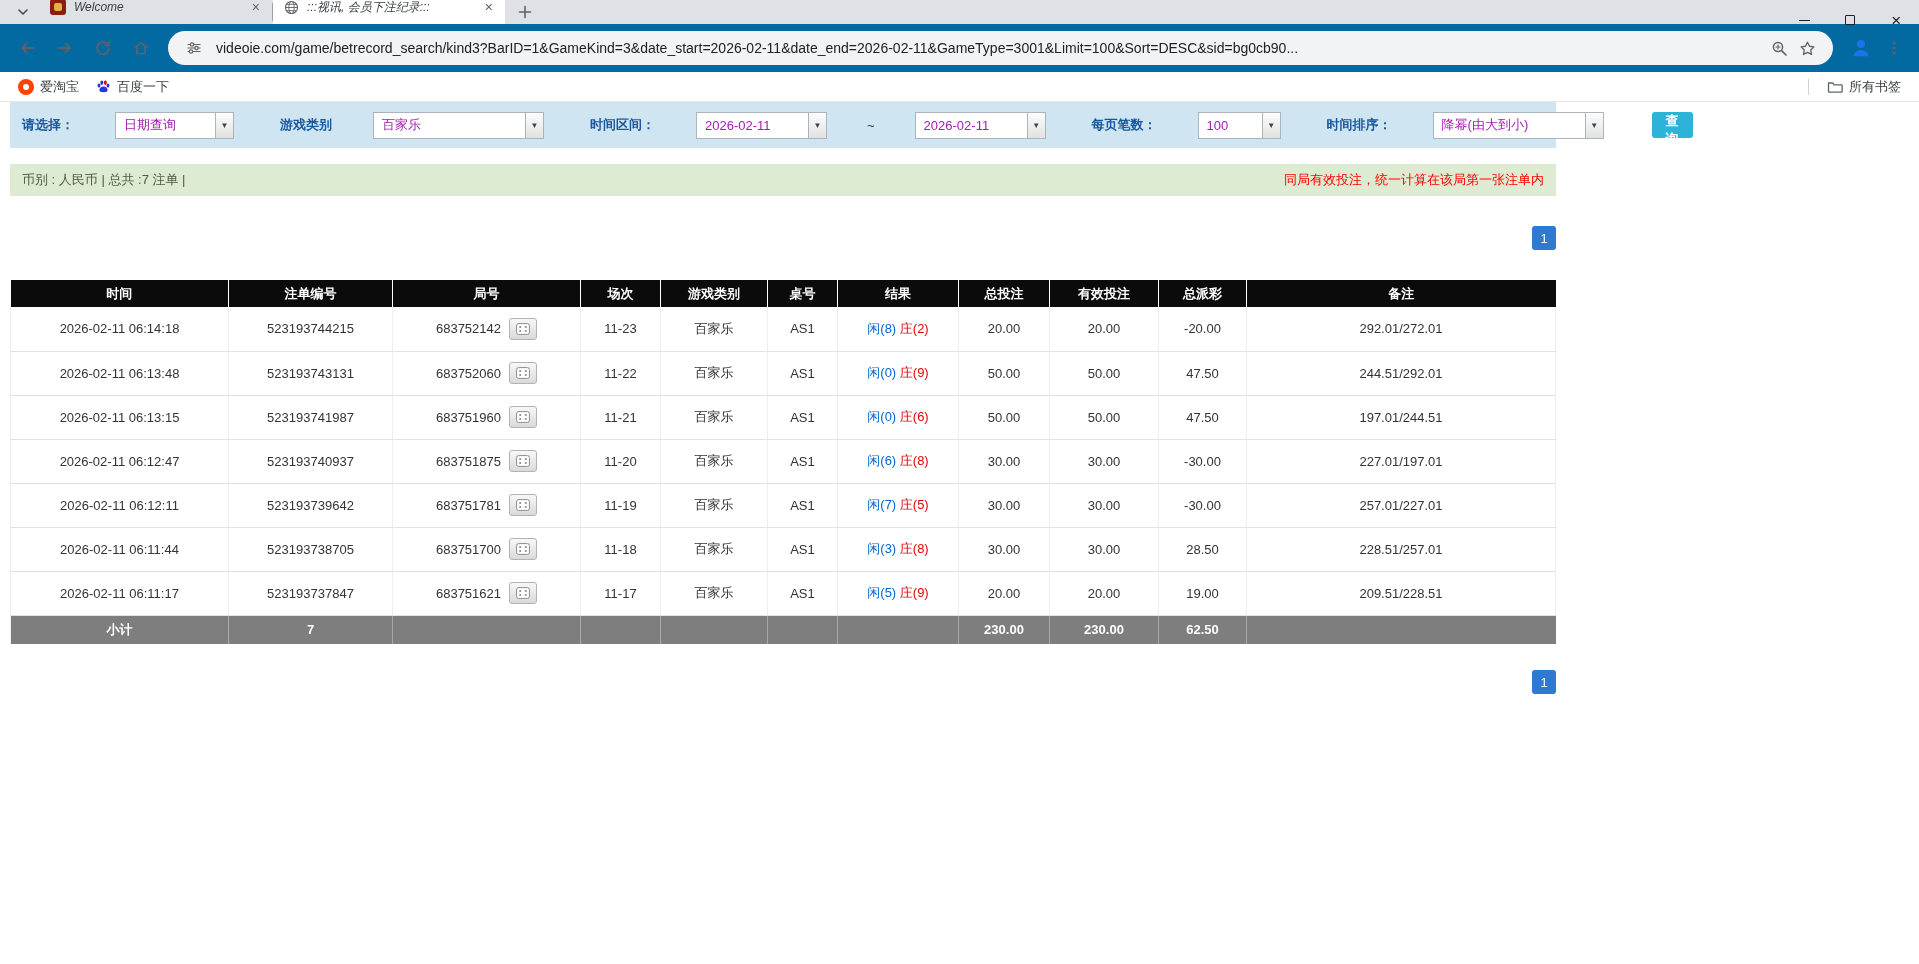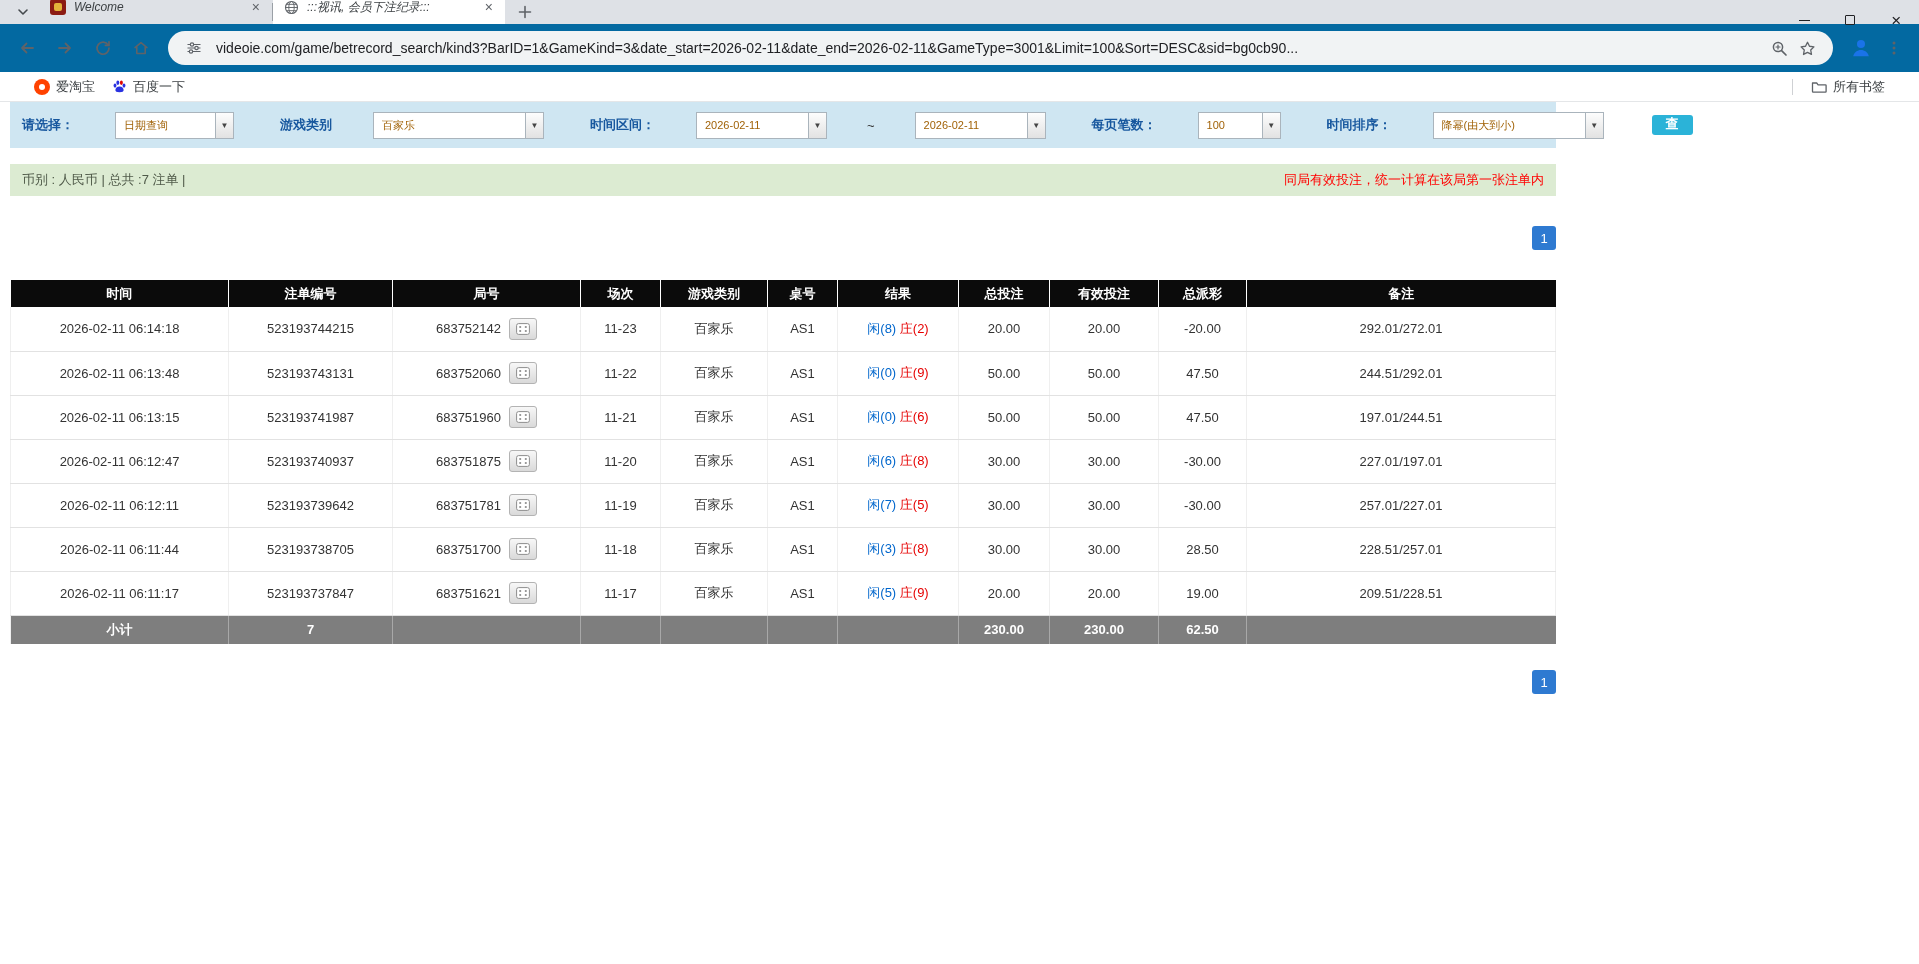--- a/index.html
+++ b/index.html
@@ -25,43 +25,43 @@
   .closex { font-size:17px; line-height:1; }
 
   .toolbar { height:48px; background:#0369a1; display:flex; align-items:center; padding:0 8px; }
   .nav-icon { width:34px; height:34px; border-radius:50%; display:flex; align-items:center; justify-content:center; margin:0 2px; cursor:pointer; }
   .omnibox { flex:1; height:34px; background:#f1f3f4; border-radius:17px; margin:0 8px; display:flex; align-items:center; padding:0 12px; min-width:0; cursor:text; }
   .omnibox .url { flex:1; font-size:14px; color:#202124; white-space:nowrap; overflow:hidden; margin:0 8px; }
   .omni-icon { width:22px; height:22px; display:flex; align-items:center; justify-content:center; flex:0 0 auto; margin:0 3px; cursor:pointer; }
   .profile { width:28px; height:28px; margin:0 6px; display:flex; align-items:center; justify-content:center; cursor:pointer; }
   .menu-dots { width:26px; height:26px; display:flex; align-items:center; justify-content:center; margin-right:4px; cursor:pointer; }
 
-  .bookmarks { height:30px; background:#fff; border-bottom:1px solid #e4e6e8; display:flex; align-items:center; padding:0 26px; font-size:13px; color:#3c4043; }
+  .bookmarks { height:30px; background:#fff; border-bottom:1px solid #e4e6e8; display:flex; align-items:center; padding:0 10px; font-size:13px; color:#3c4043; }
   .bm-item { display:flex; align-items:center; gap:6px; padding:3px 8px; border-radius:14px; cursor:pointer; }
   .bm-ico { width:16px; height:16px; display:flex; align-items:center; justify-content:center; }
   .ico-taobao { background:#ff4200; border-radius:50%; position:relative; }
   .ico-taobao::after { content:""; position:absolute; left:5px; top:5px; width:6px; height:6px; background:#fff; border-radius:50%; }
   .bm-spacer { flex:1; }
   .bm-divider { width:1px; height:16px; background:#cfd1d4; margin:0 10px; }
 
   
   .page { padding-left:10px; background:#fff; }
   .page-inner { width:1546px; }
   .page-title { font-size:21px; color:#2b2b2b; font-weight:600; padding:18px 0 14px; }
 
   .filterbar { background:#cfe6f2; height:46px; display:flex; align-items:center; padding:0 12px; font-size:13px;gap:36px; }
   .flabel { color:#17579e; font-weight:bold; margin:0 5px 0 10px; white-space:nowrap; }
   .flabel:first-child { margin-left:0; }
   .combo { display:flex; height:27px; cursor:pointer; }
-  .combo .val { background:#fff; border:1px solid #aab4bc; border-right:none; display:flex; align-items:center; padding:0 8px; font-size:11px; color:#a16207; white-space:nowrap; }
+  .combo .val { background:#fff; border:1px solid #aab4bc; border-right:none; display:flex; align-items:center; padding:0 8px; font-size:13px; color:#a21caf; white-space:nowrap; }
   .combo .arrow { width:19px; background:linear-gradient(#fdfdfd,#e2e2e2); border:1px solid #aab4bc; display:flex; align-items:center; justify-content:center; font-size:8px; color:#444; }
   .w-select .val { width:100px; } .w-game .val { width:152px; } .w-date .val { width:112px; }
   .w-per .val { width:64px; } .w-sort .val { width:152px; }
   .tilde { color:#333; margin:0 4px; }
-  .search-btn { margin-left:12px; height:20px; padding:0 14px; background:var(--search-button,#2bb3d8); border:none; border-radius:3px; color:#fff; font-size:13px; font-weight:bold; cursor:pointer; }
+  .search-btn { margin-left:12px; height:26px; padding:0 14px; background:var(--search-button,#2bb3d8); border:none; border-radius:3px; color:#fff; font-size:13px; font-weight:bold; cursor:pointer; }
 
   .infobar { margin-top:16px; height:32px; background:#dcebd2; display:flex; align-items:center; justify-content:space-between; padding:0 12px; font-size:13px;gap:16px; }
   .infobar .left-text { color:#4f5a49; }
   .infobar .right-text { color:var(--notice-red,#ff0000); }
 
   .pagerow { display:flex; justify-content:flex-end; margin-top:30px; }
   .pagerow.bottom { margin-top:24px; }
   .page-btn { width:24px; height:24px; background:var(--pagination-blue,#2e7ad1); color:#fff; border:none; border-radius:3px; font-size:13px; display:flex; align-items:center; justify-content:center; cursor:pointer; }
 
   .tablewrap { margin-top:30px; }

